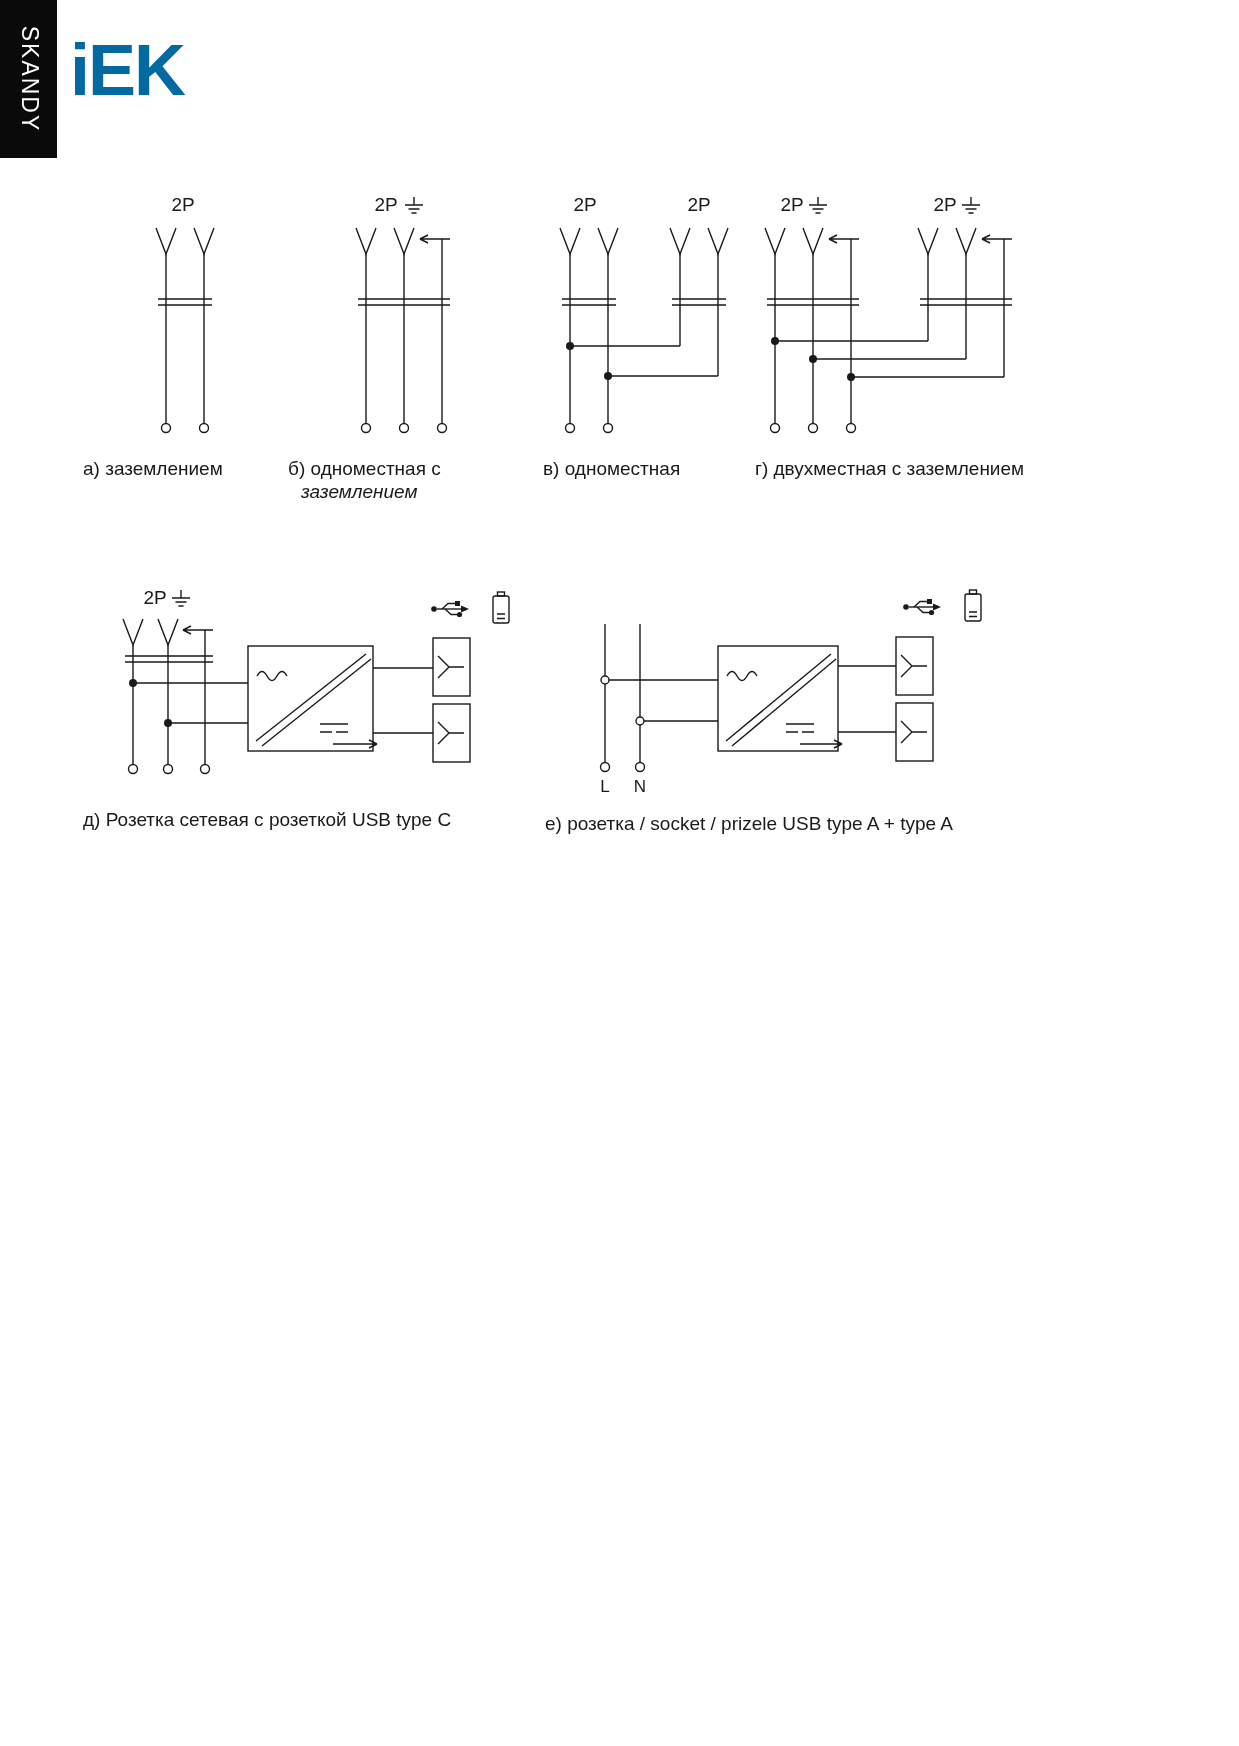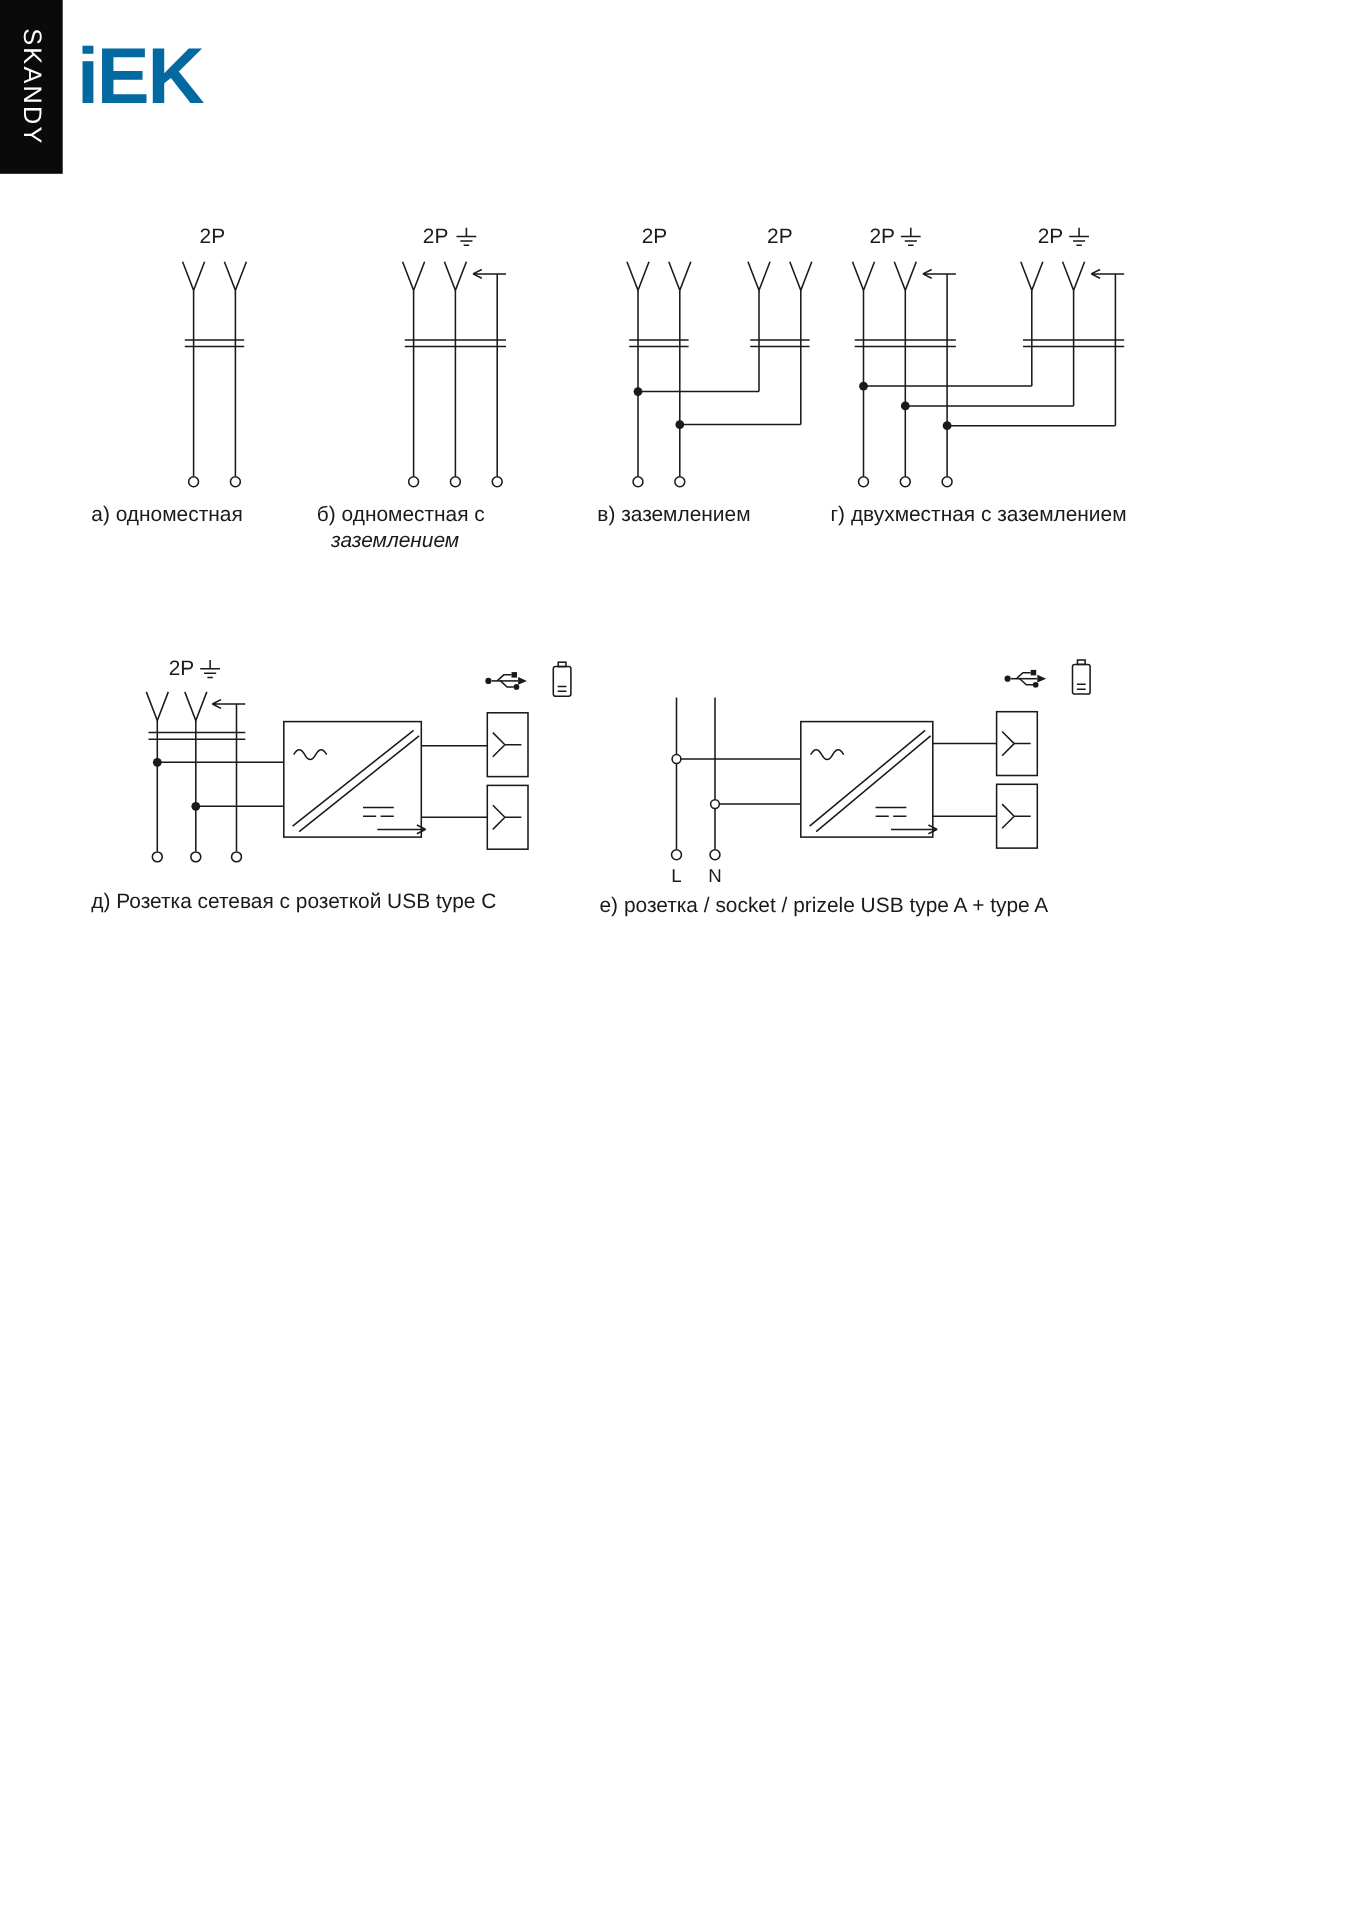--- a/index.html
+++ b/index.html
@@ -10,21 +10,21 @@
   .skandy-tab{position:absolute;left:0;top:0;width:57px;height:158px;background:#0a0a0a;}
   .skandy-tab span{
     position:absolute;left:50%;top:50%;
     transform:translate(-50%,-50%) rotate(90deg);
     color:#fff;font-size:23px;letter-spacing:2px;white-space:nowrap;font-weight:400;
   }
   .brand{
     position:absolute;left:70px;top:34px;
     font-size:72px;font-weight:900;letter-spacing:-2px;line-height:1;color:#0369a1;
   }
-  .diagram{position:absolute;margin:18px;padding:0;}
+  .diagram{position:absolute;margin:8px;padding:0;}
   svg{display:block;overflow:visible;}
   .ln{stroke:#1a1a1a;stroke-width:1.4;fill:none;}
   .dot{fill:#1a1a1a;stroke:none;}
   .term{fill:#fff;stroke:#1a1a1a;stroke-width:1.4;}
   svg text{font-family:"Liberation Sans",sans-serif;font-size:19px;fill:#1a1a1a;}
   svg text.small{font-size:17px;}
   .cap{position:absolute;font-size:19px;line-height:23px;white-space:nowrap;}
   .cap .indent{display:block;padding-left:13px;font-style:italic;}
   .fig-caption{position:absolute;left:78px;top:1046px;font-size:20px;}
 </style>
@@ -47,21 +47,21 @@
         <path class="ln" d="M101 37 L111 63 L121 37"></path>
       </g>
       <path class="ln" d="M73 63 V232 M111 63 V232"></path>
       <path class="ln" d="M65 108 H119 M65 114 H119"></path>
       <g>
         <circle class="term" cx="73" cy="237" r="4.5"></circle>
         <circle class="term" cx="111" cy="237" r="4.5"></circle>
       </g>
     </svg>
   </figure>
-  <div class="cap" style="left:83px;top:457px;">а) одноместная</div>
+  <div class="cap" style="left:83px;top:457px;">а) заземлением</div>
 
   <figure class="diagram" style="left:290px;top:183px;">
     <svg width="170" height="265" viewBox="0 0 170 265">
       <text x="88" y="20" text-anchor="middle">2P</text>
       <g transform="translate(116,6)">
         <path class="ln" d="M0 0 V8 M-9 8 H9 M-5.5 12 H5.5 M-2.5 16 H2.5"></path>
       </g>
       <g>
         <path class="ln" d="M58 37 L68 63 L78 37"></path>
         <path class="ln" d="M96 37 L106 63 L116 37"></path>
@@ -101,21 +101,21 @@
       <g>
         <circle class="dot" cx="22" cy="155" r="4"></circle>
         <circle class="dot" cx="60" cy="185" r="4"></circle>
       </g>
       <g>
         <circle class="term" cx="22" cy="237" r="4.5"></circle>
         <circle class="term" cx="60" cy="237" r="4.5"></circle>
       </g>
     </svg>
   </figure>
-  <div class="cap" style="left:543px;top:457px;">в) заземлением</div>
+  <div class="cap" style="left:543px;top:457px;">в) одноместная</div>
 
   <figure class="diagram" style="left:752px;top:183px;">
     <svg width="275" height="265" viewBox="0 0 275 265">
       <text x="32" y="20" text-anchor="middle">2P</text>
       <g transform="translate(58,6)">
         <path class="ln" d="M0 0 V8 M-9 8 H9 M-5.5 12 H5.5 M-2.5 16 H2.5"></path>
       </g>
       <text x="185" y="20" text-anchor="middle">2P</text>
       <g transform="translate(211,6)">
         <path class="ln" d="M0 0 V8 M-9 8 H9 M-5.5 12 H5.5 M-2.5 16 H2.5"></path>

